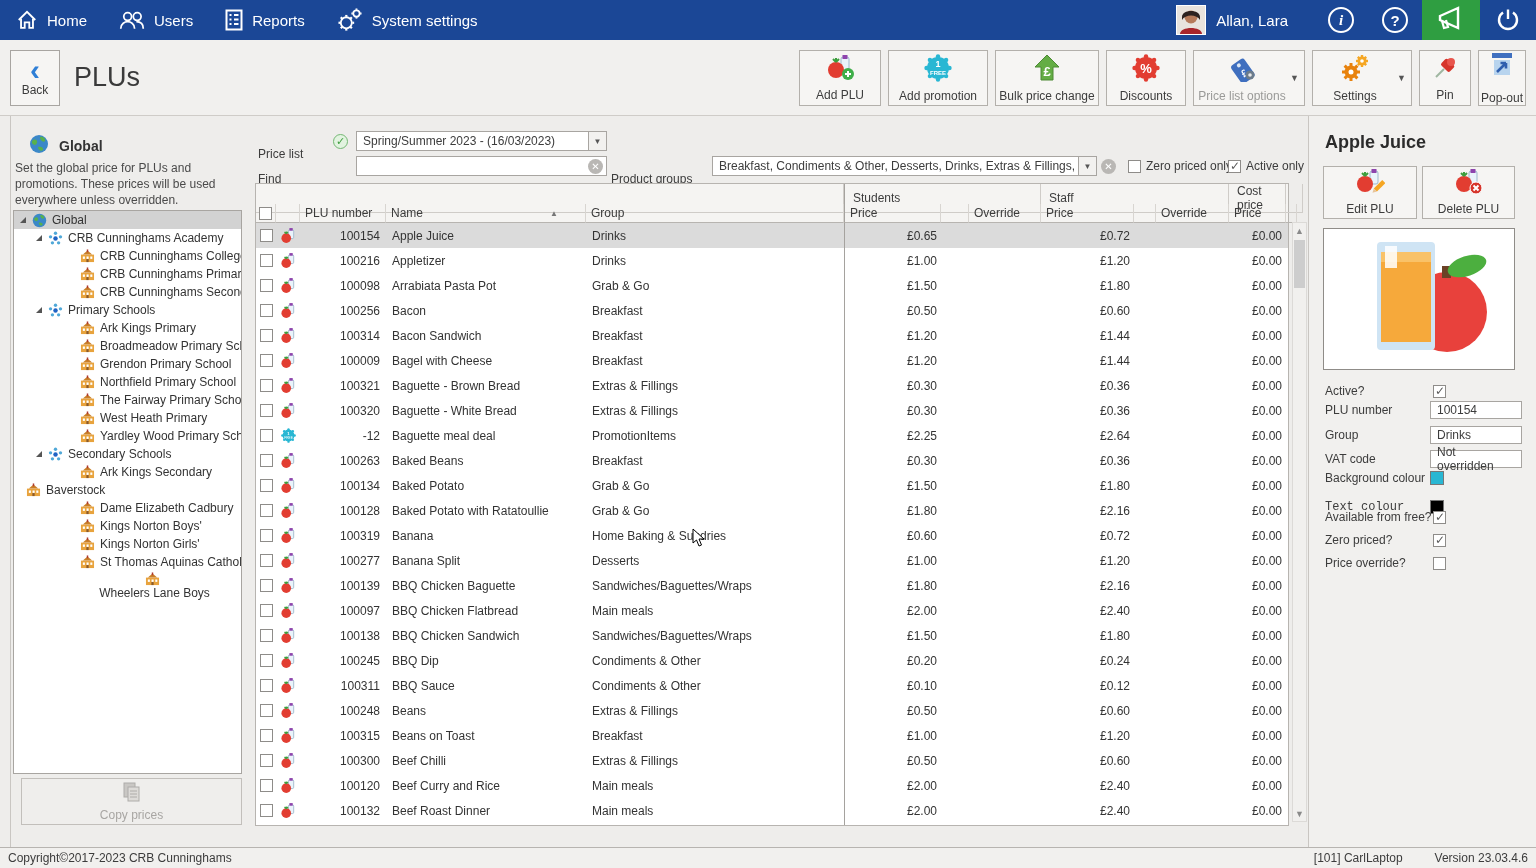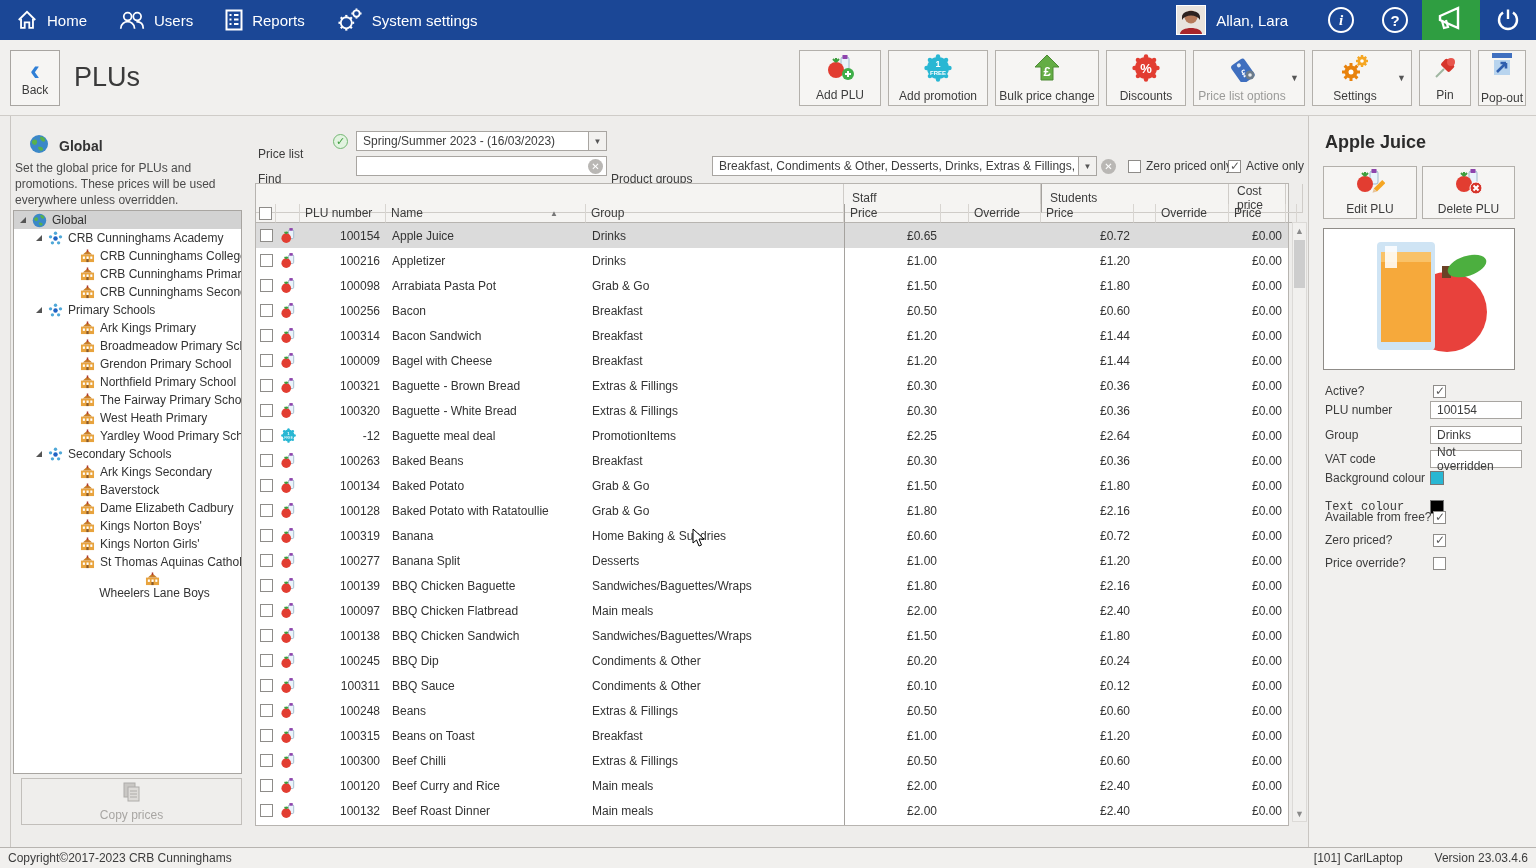--- a/index.html
+++ b/index.html
@@ -530,21 +530,21 @@
             <polygon points="8,1.5 13,6 3,6" fill="#c97f28"></polygon>
             <rect x="7.2" y="0.5" width="1.6" height="3" fill="#b03a2e"></rect>
             <rect x="3" y="8" width="2.2" height="2.6" fill="#fff"></rect>
             <rect x="7" y="8" width="2.2" height="2.6" fill="#fff"></rect>
             <rect x="11" y="8" width="2.2" height="2.6" fill="#fff"></rect>
             <rect x="6.8" y="10.8" width="2.4" height="3.2" fill="#8a5a2b"></rect>
           </svg>
         </span>
         <span>Ark Kings Secondary</span>
       </div>
-      <div class="titem" style="padding-left: 54px;">
+      <div class="titem" style="">
         <span style="width:11px;flex:none;"></span>
         <span class="ticon">
           <svg width="15" height="14" viewBox="0 0 16 15">
             <rect x="1" y="6" width="14" height="8" fill="#e8a33d"></rect>
             <polygon points="8,1.5 13,6 3,6" fill="#c97f28"></polygon>
             <rect x="7.2" y="0.5" width="1.6" height="3" fill="#b03a2e"></rect>
             <rect x="3" y="8" width="2.2" height="2.6" fill="#fff"></rect>
             <rect x="7" y="8" width="2.2" height="2.6" fill="#fff"></rect>
             <rect x="11" y="8" width="2.2" height="2.6" fill="#fff"></rect>
             <rect x="6.8" y="10.8" width="2.4" height="3.2" fill="#8a5a2b"></rect>
@@ -667,22 +667,22 @@
   </div>
   <div class="fcheck" style="left:1228px;top:43px;">
     <span class="cb on"></span>
     <span>Active only</span>
   </div>
 </div>
 
 <div class="grid">
   <div class="gh-row">
     <div></div>
+    <div style="border-left:1px solid #a5a29e;">Students</div>
     <div>Staff</div>
-    <div style="border-left:1px solid #a5a29e;">Students</div>
     <div>Cost price</div>
     <div></div>
   </div>
   <div class="ch-row">
     <div class="hcb">
         <span class="cb"></span>
       </div>
     <div></div>
     <div>PLU number</div>
     <div>

